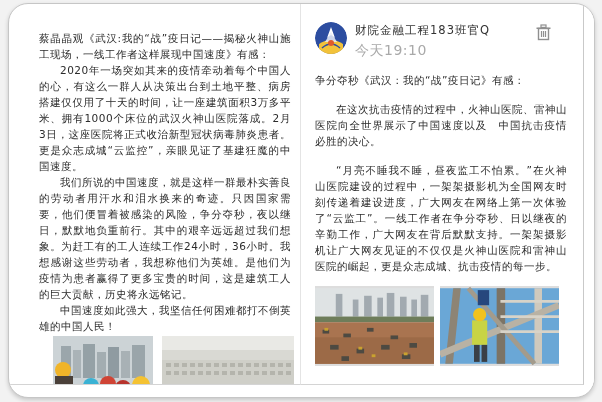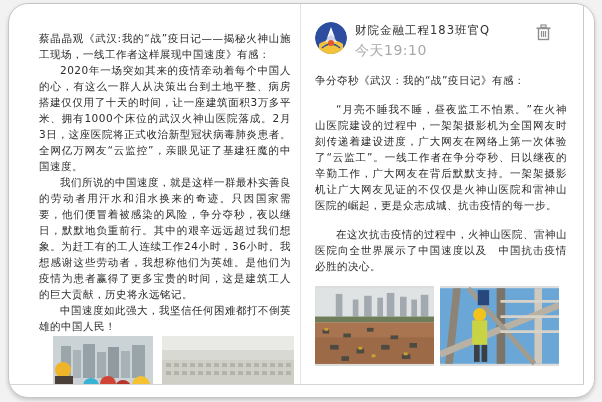--- a/index.html
+++ b/index.html
@@ -48,21 +48,21 @@
   .right-photos{display:flex;gap:6px;margin-top:12px;}
 </style>
 </head>
 <body>
 
 <div class="book">
   <div class="pages">
 
     <div class="page page-left">
       <p class="para">蔡晶晶观《武汉:我的“战”疫日记——揭秘火神山施工现场，一线工作者这样展现中国速度》有感：</p>
-      <p class="para indent">2020年一场突如其来的疫情牵动着每个中国人的心，有这么一群人从决策出台到土地平整、病房搭建仅仅用了十天的时间，让一座建筑面积3万多平米、拥有1000个床位的武汉火神山医院落成。2月3日，这座医院将正式收治新型冠状病毒肺炎患者。全网亿万网友“云监控”，亲眼见证了基建狂魔的中国速度。</p>
+      <p class="para indent">2020年一场突如其来的疫情牵动着每个中国人的心，有这么一群人从决策出台到土地平整、病房搭建仅仅用了十天的时间，让一座建筑面积3万多平米、拥有1000个床位的武汉火神山医院落成。2月3日，这座医院将正式收治新型冠状病毒肺炎患者。更是众志成城“云监控”，亲眼见证了基建狂魔的中国速度。</p>
       <p class="para indent">我们所说的中国速度，就是这样一群最朴实善良的劳动者用汗水和泪水换来的奇迹。只因国家需要，他们便冒着被感染的风险，争分夺秒，夜以继日，默默地负重前行。其中的艰辛远远超过我们想象。为赶工有的工人连续工作24小时，36小时。我想感谢这些劳动者，我想称他们为英雄。是他们为疫情为患者赢得了更多宝贵的时间，这是建筑工人的巨大贡献，历史将永远铭记。</p>
       <p class="para indent">中国速度如此强大，我坚信任何困难都打不倒英雄的中国人民！</p>
 
       <div class="left-photos">
 
         <svg class="photo" width="100" height="60" viewBox="0 0 100 60">
           <rect width="100" height="60" fill="#ccd3d6"></rect>
           <rect x="8" y="10" width="10" height="32" fill="#9ba6ab"></rect>
           <rect x="20" y="14" width="8" height="28" fill="#aab3b7"></rect>
           <rect x="30" y="8" width="12" height="34" fill="#95a1a6"></rect>
@@ -143,22 +143,22 @@
             <line x1="0.5" y1="4.2" x2="14.5" y2="4.2" stroke="#8f8f8f" stroke-width="1.4"></line>
             <rect x="5" y="1" width="5" height="2.4" fill="none" stroke="#8f8f8f" stroke-width="1.2"></rect>
             <line x1="5.5" y1="7" x2="5.5" y2="13" stroke="#8f8f8f" stroke-width="1.2"></line>
             <line x1="7.5" y1="7" x2="7.5" y2="13" stroke="#8f8f8f" stroke-width="1.2"></line>
             <line x1="9.5" y1="7" x2="9.5" y2="13" stroke="#8f8f8f" stroke-width="1.2"></line>
           </svg>
         </button>
       </div>
 
       <p class="para">争分夺秒《武汉：我的“战”疫日记》有感：</p>
+      <p class="para indent spaced">在这次抗击疫情的过程中，火神山医院、雷神山医院向全世界展示了中国速度以及　中国抗击疫情必胜的决心。</p>
       <p class="para indent spaced">“月亮不睡我不睡，昼夜监工不怕累。”在火神山医院建设的过程中，一架架摄影机为全国网友时刻传递着建设进度，广大网友在网络上第一次体验了“云监工”。一线工作者在争分夺秒、日以继夜的辛勤工作，广大网友在背后默默支持。一架架摄影机让广大网友见证的不仅仅是火神山医院和雷神山医院的崛起，更是众志成城、抗击疫情的每一步。</p>
-      <p class="para indent spaced">在这次抗击疫情的过程中，火神山医院、雷神山医院向全世界展示了中国速度以及　中国抗击疫情必胜的决心。</p>
 
       <div class="right-photos">
 
         <svg class="photo" width="126" height="80" viewBox="0 0 126 80">
           <rect width="126" height="80" fill="#dfe3e4"></rect>
           <g fill="#a2aab0">
             <rect x="22" y="6" width="7" height="24"></rect>
             <rect x="40" y="12" width="6" height="18"></rect>
             <rect x="52" y="8" width="8" height="22"></rect>
             <rect x="66" y="10" width="6" height="20"></rect>

